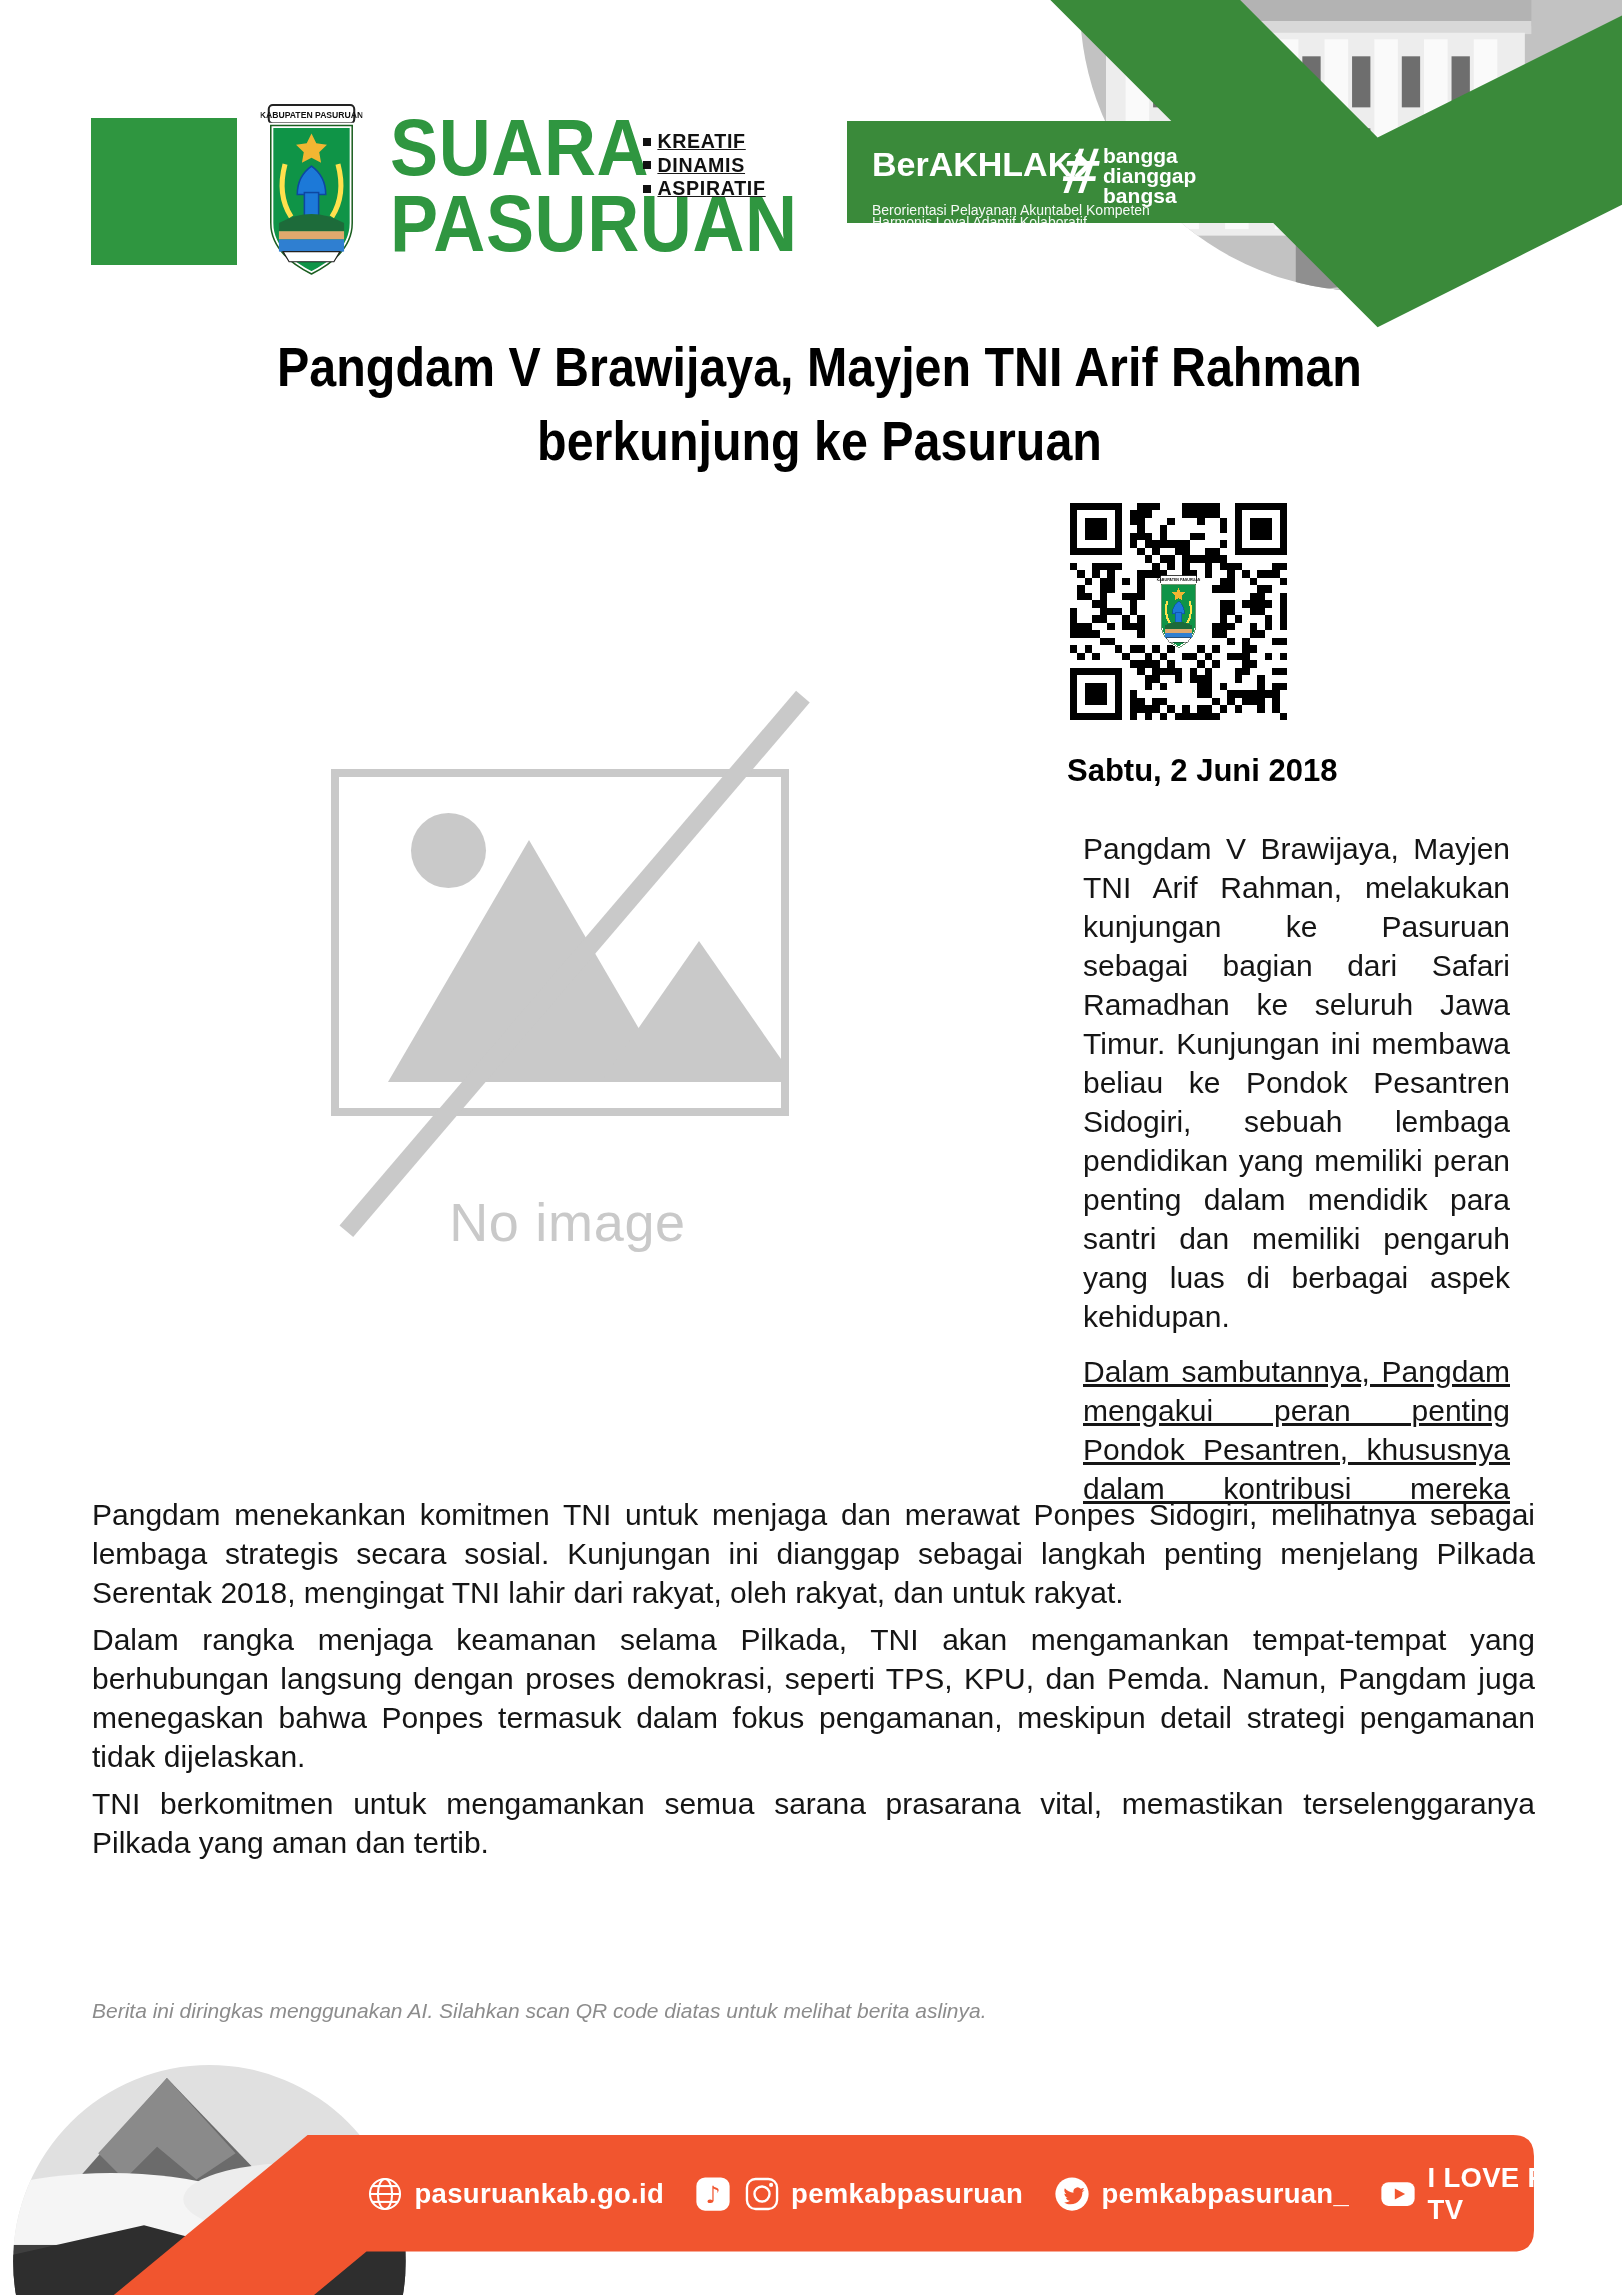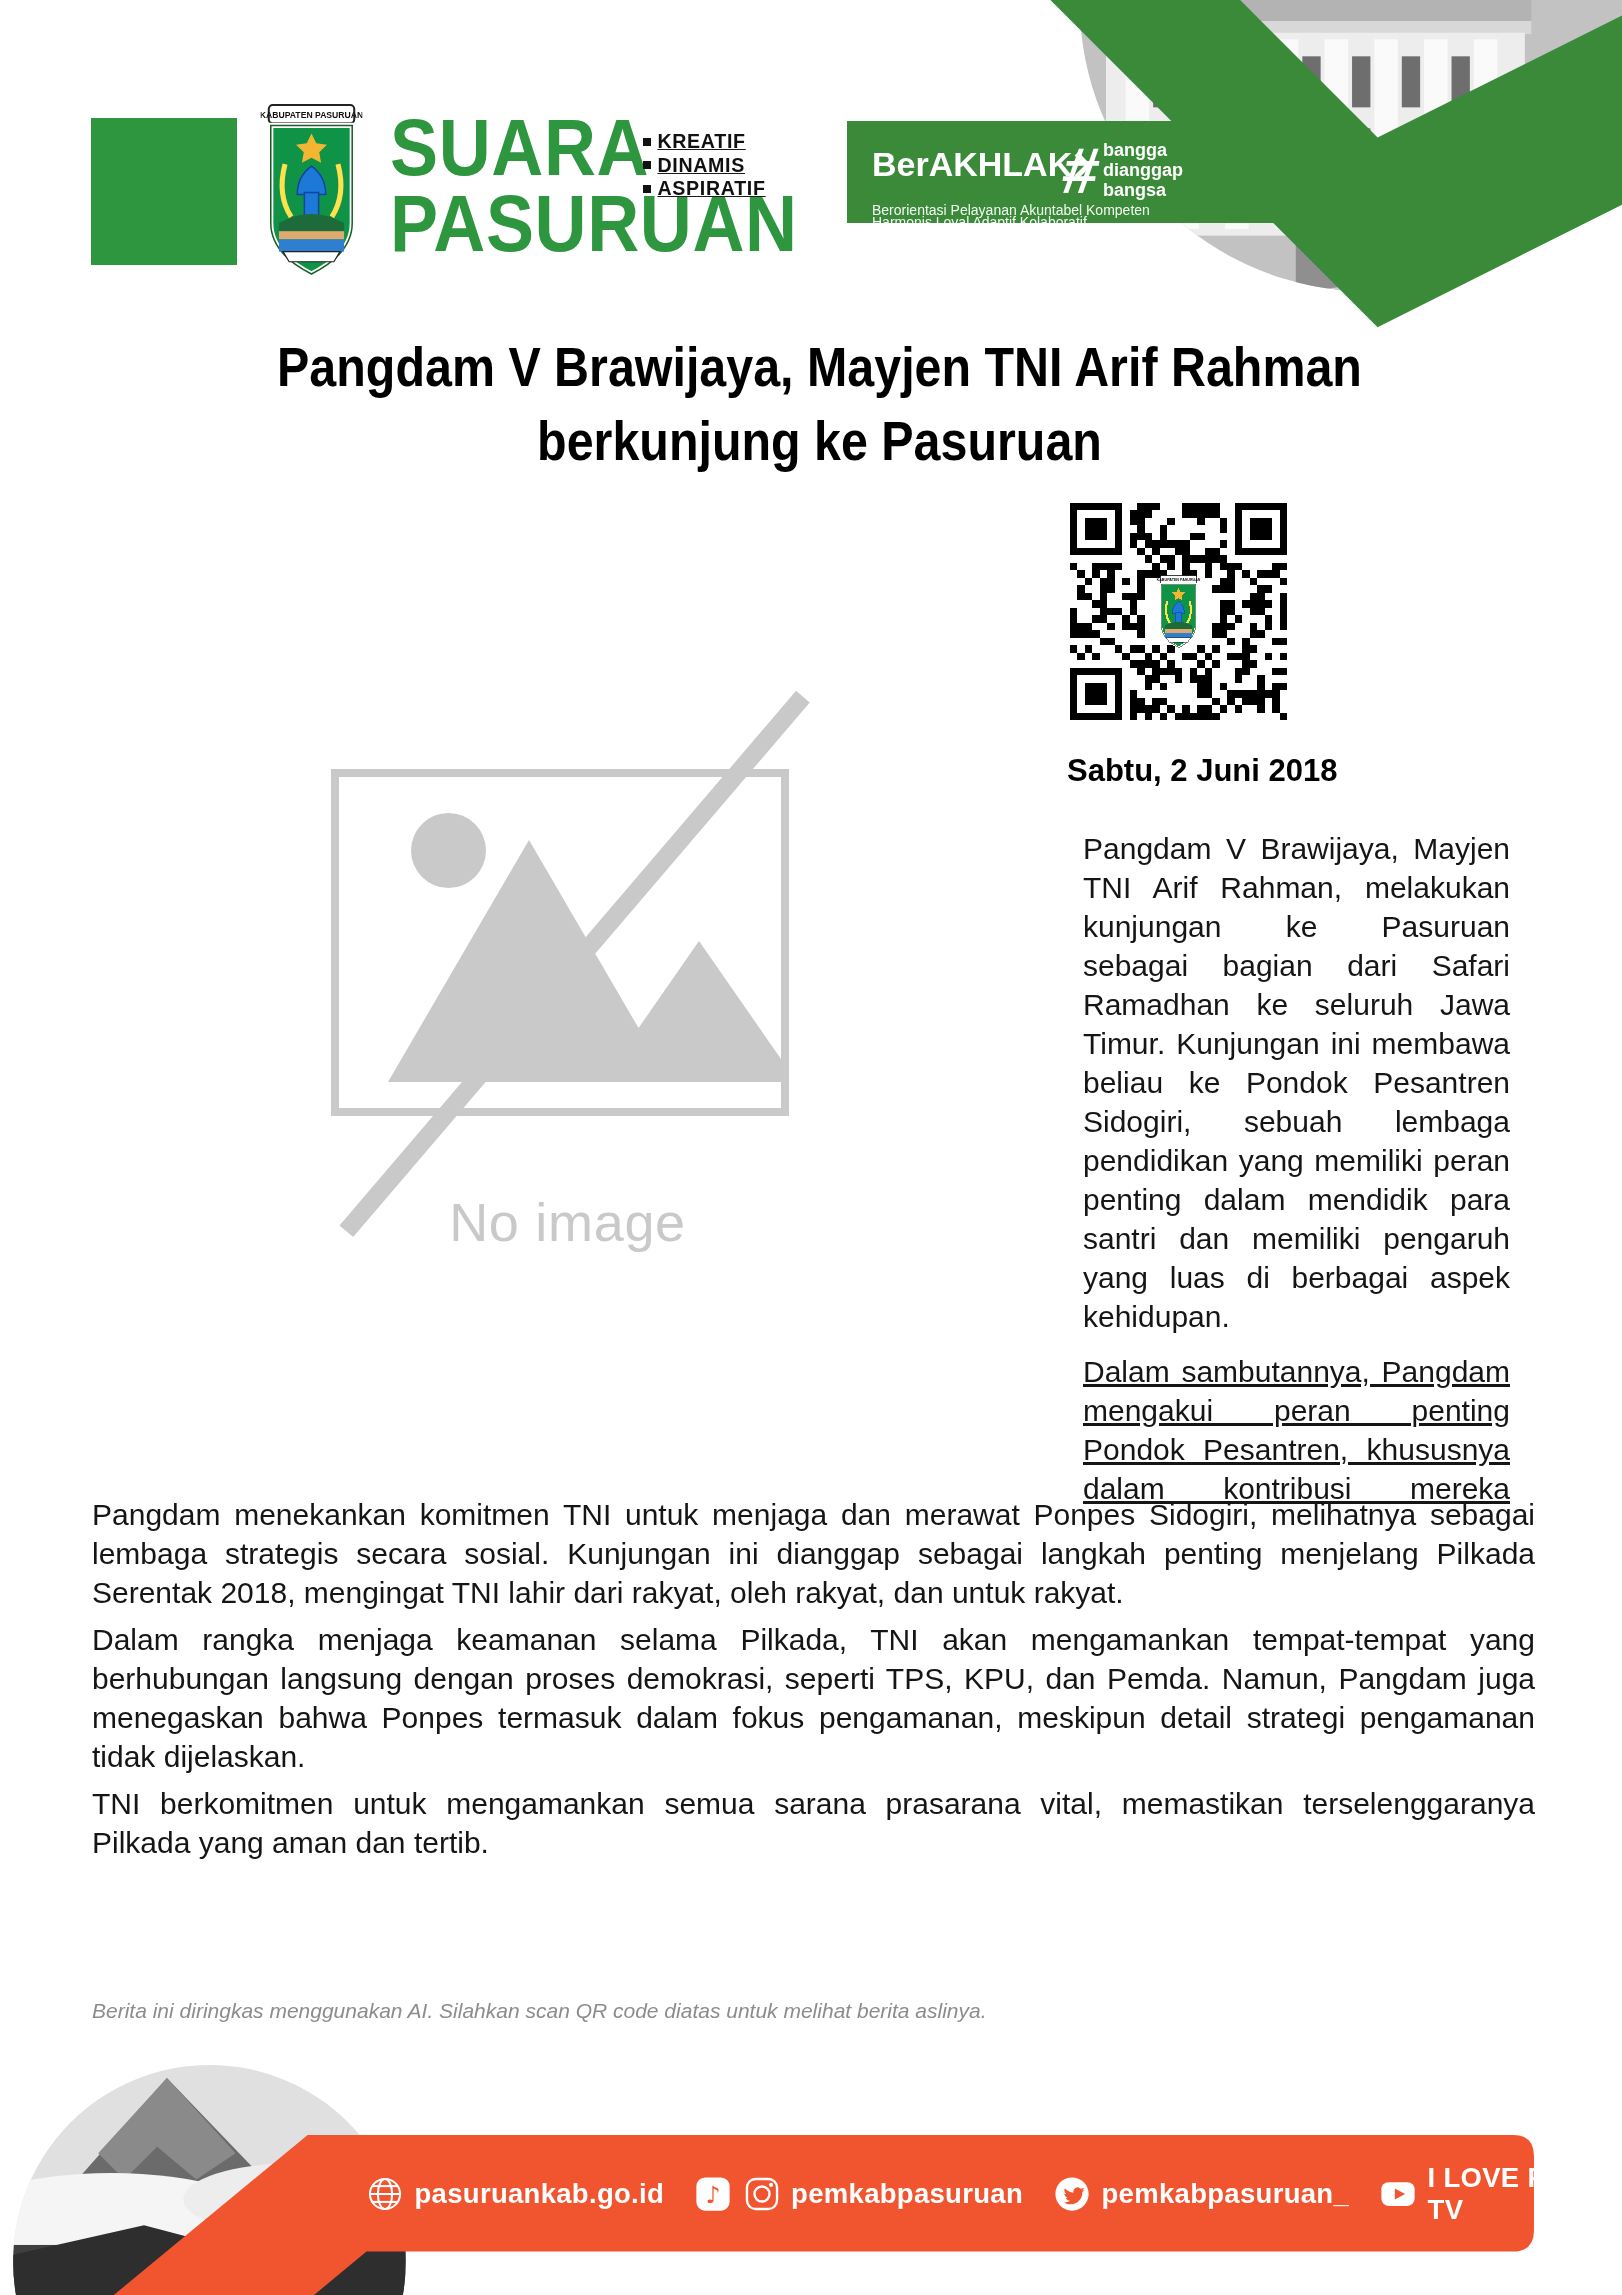--- a/index.html
+++ b/index.html
@@ -17,21 +17,21 @@
   .taglist .tl{font-size:19.6px;font-weight:700;color:#111;letter-spacing:0.7px;}
 
   .band{position:absolute;left:847px;top:121px;width:461px;height:102px;background:#3a8a3a;}
   .berakhlak{position:absolute;left:25px;top:23.6px;color:#fff;}
   .berakhlak .bt{font-size:34px;font-weight:800;letter-spacing:0;}
   .chev{display:inline-block;width:14.4px;height:14.4px;border-top:5.9px solid #fff;border-right:5.9px solid #fff;
         transform:rotate(45deg) translate(-3.9px,3.9px);margin-left:1.3px;}
   .berakhlak .bsub{font-size:14px;line-height:12.4px;margin-top:20px;opacity:.95;}
   .hashblock{position:absolute;left:216px;top:17px;display:flex;color:#fff;}
   .hashblock .hsym{font-size:65px;font-weight:800;line-height:65px;transform:skewX(-8deg);}
-  .hashblock .hlines{margin-left:3.9px;margin-top:2px;font-size:18px;font-weight:700;line-height:20px;}
+  .hashblock .hlines{margin-left:3.9px;margin-top:8px;font-size:21px;font-weight:700;line-height:20px;}
 
   .hdr-svg{position:absolute;left:0;top:0;width:1623px;height:432px;}
 
   
   .title{position:absolute;left:8px;top:330px;width:1623px;text-align:center;font-weight:800;color:#000;}
   .title .title-line{font-size:55px;line-height:74px;transform:scaleX(.88);white-space:nowrap;}
 
   .qr-svg{position:absolute;left:1070px;top:503px;width:217px;height:217px;}
   .date{position:absolute;left:1067px;top:753px;font-size:31px;font-weight:800;color:#000;}
 

